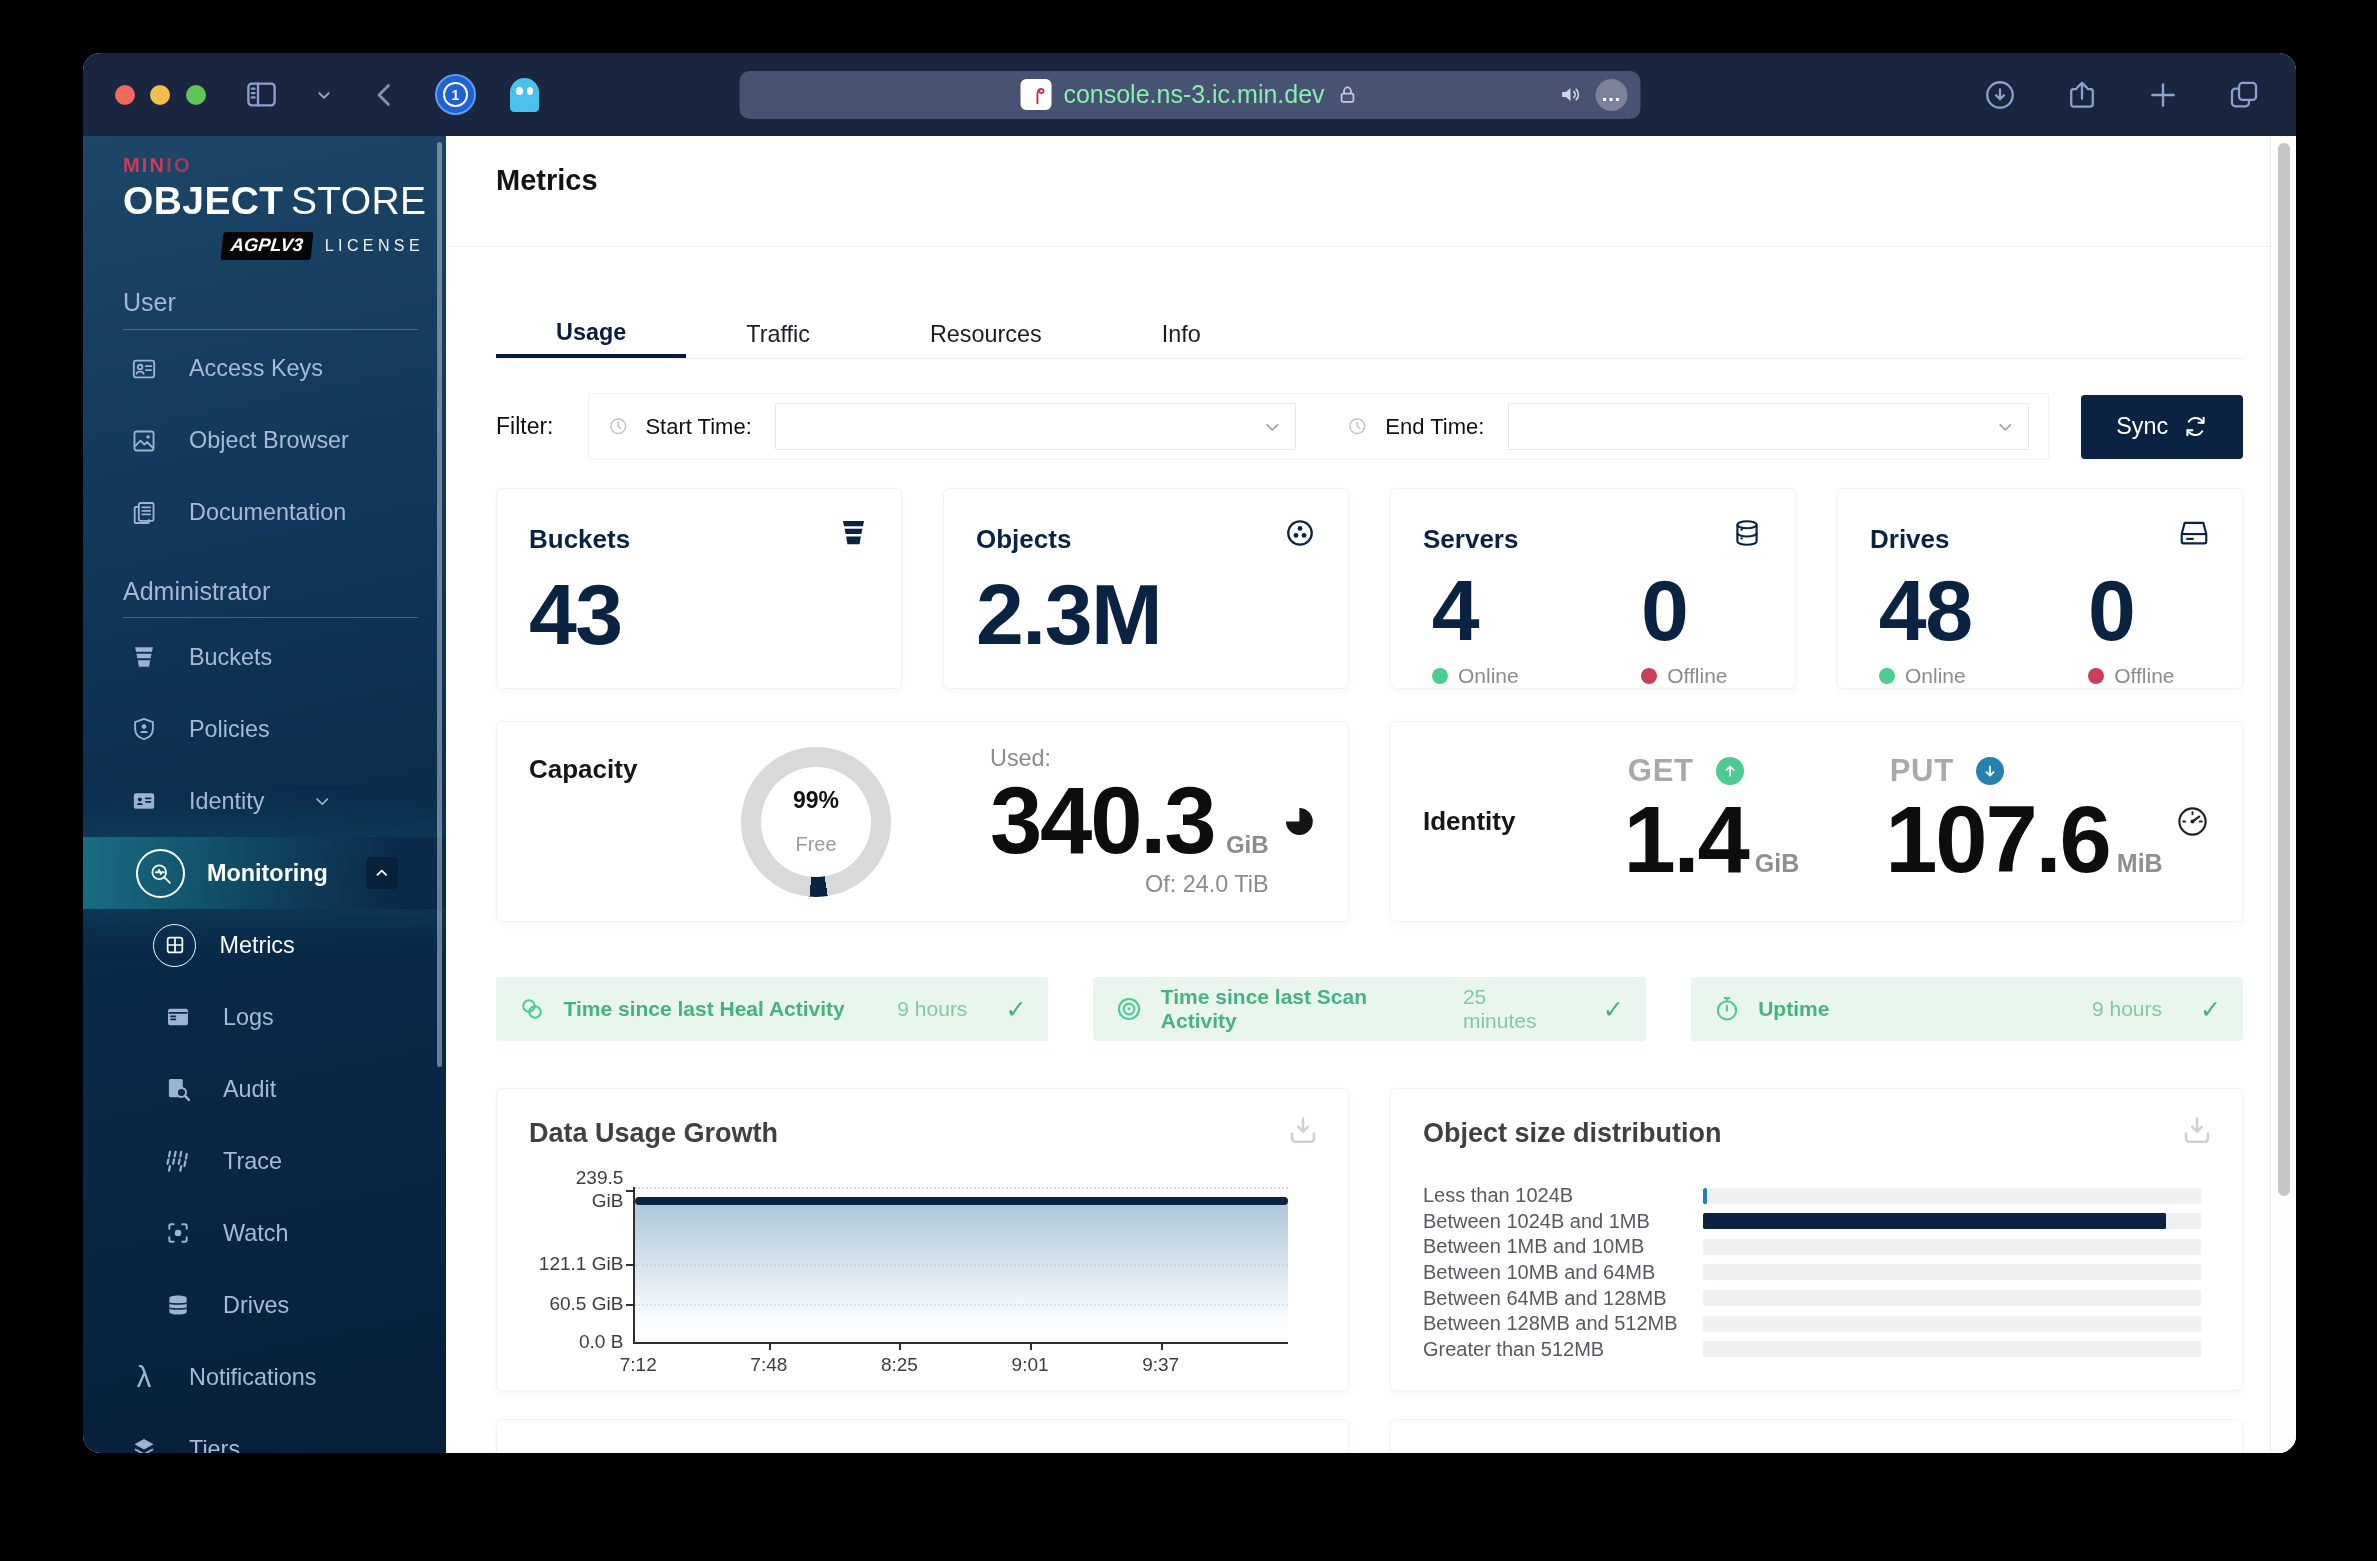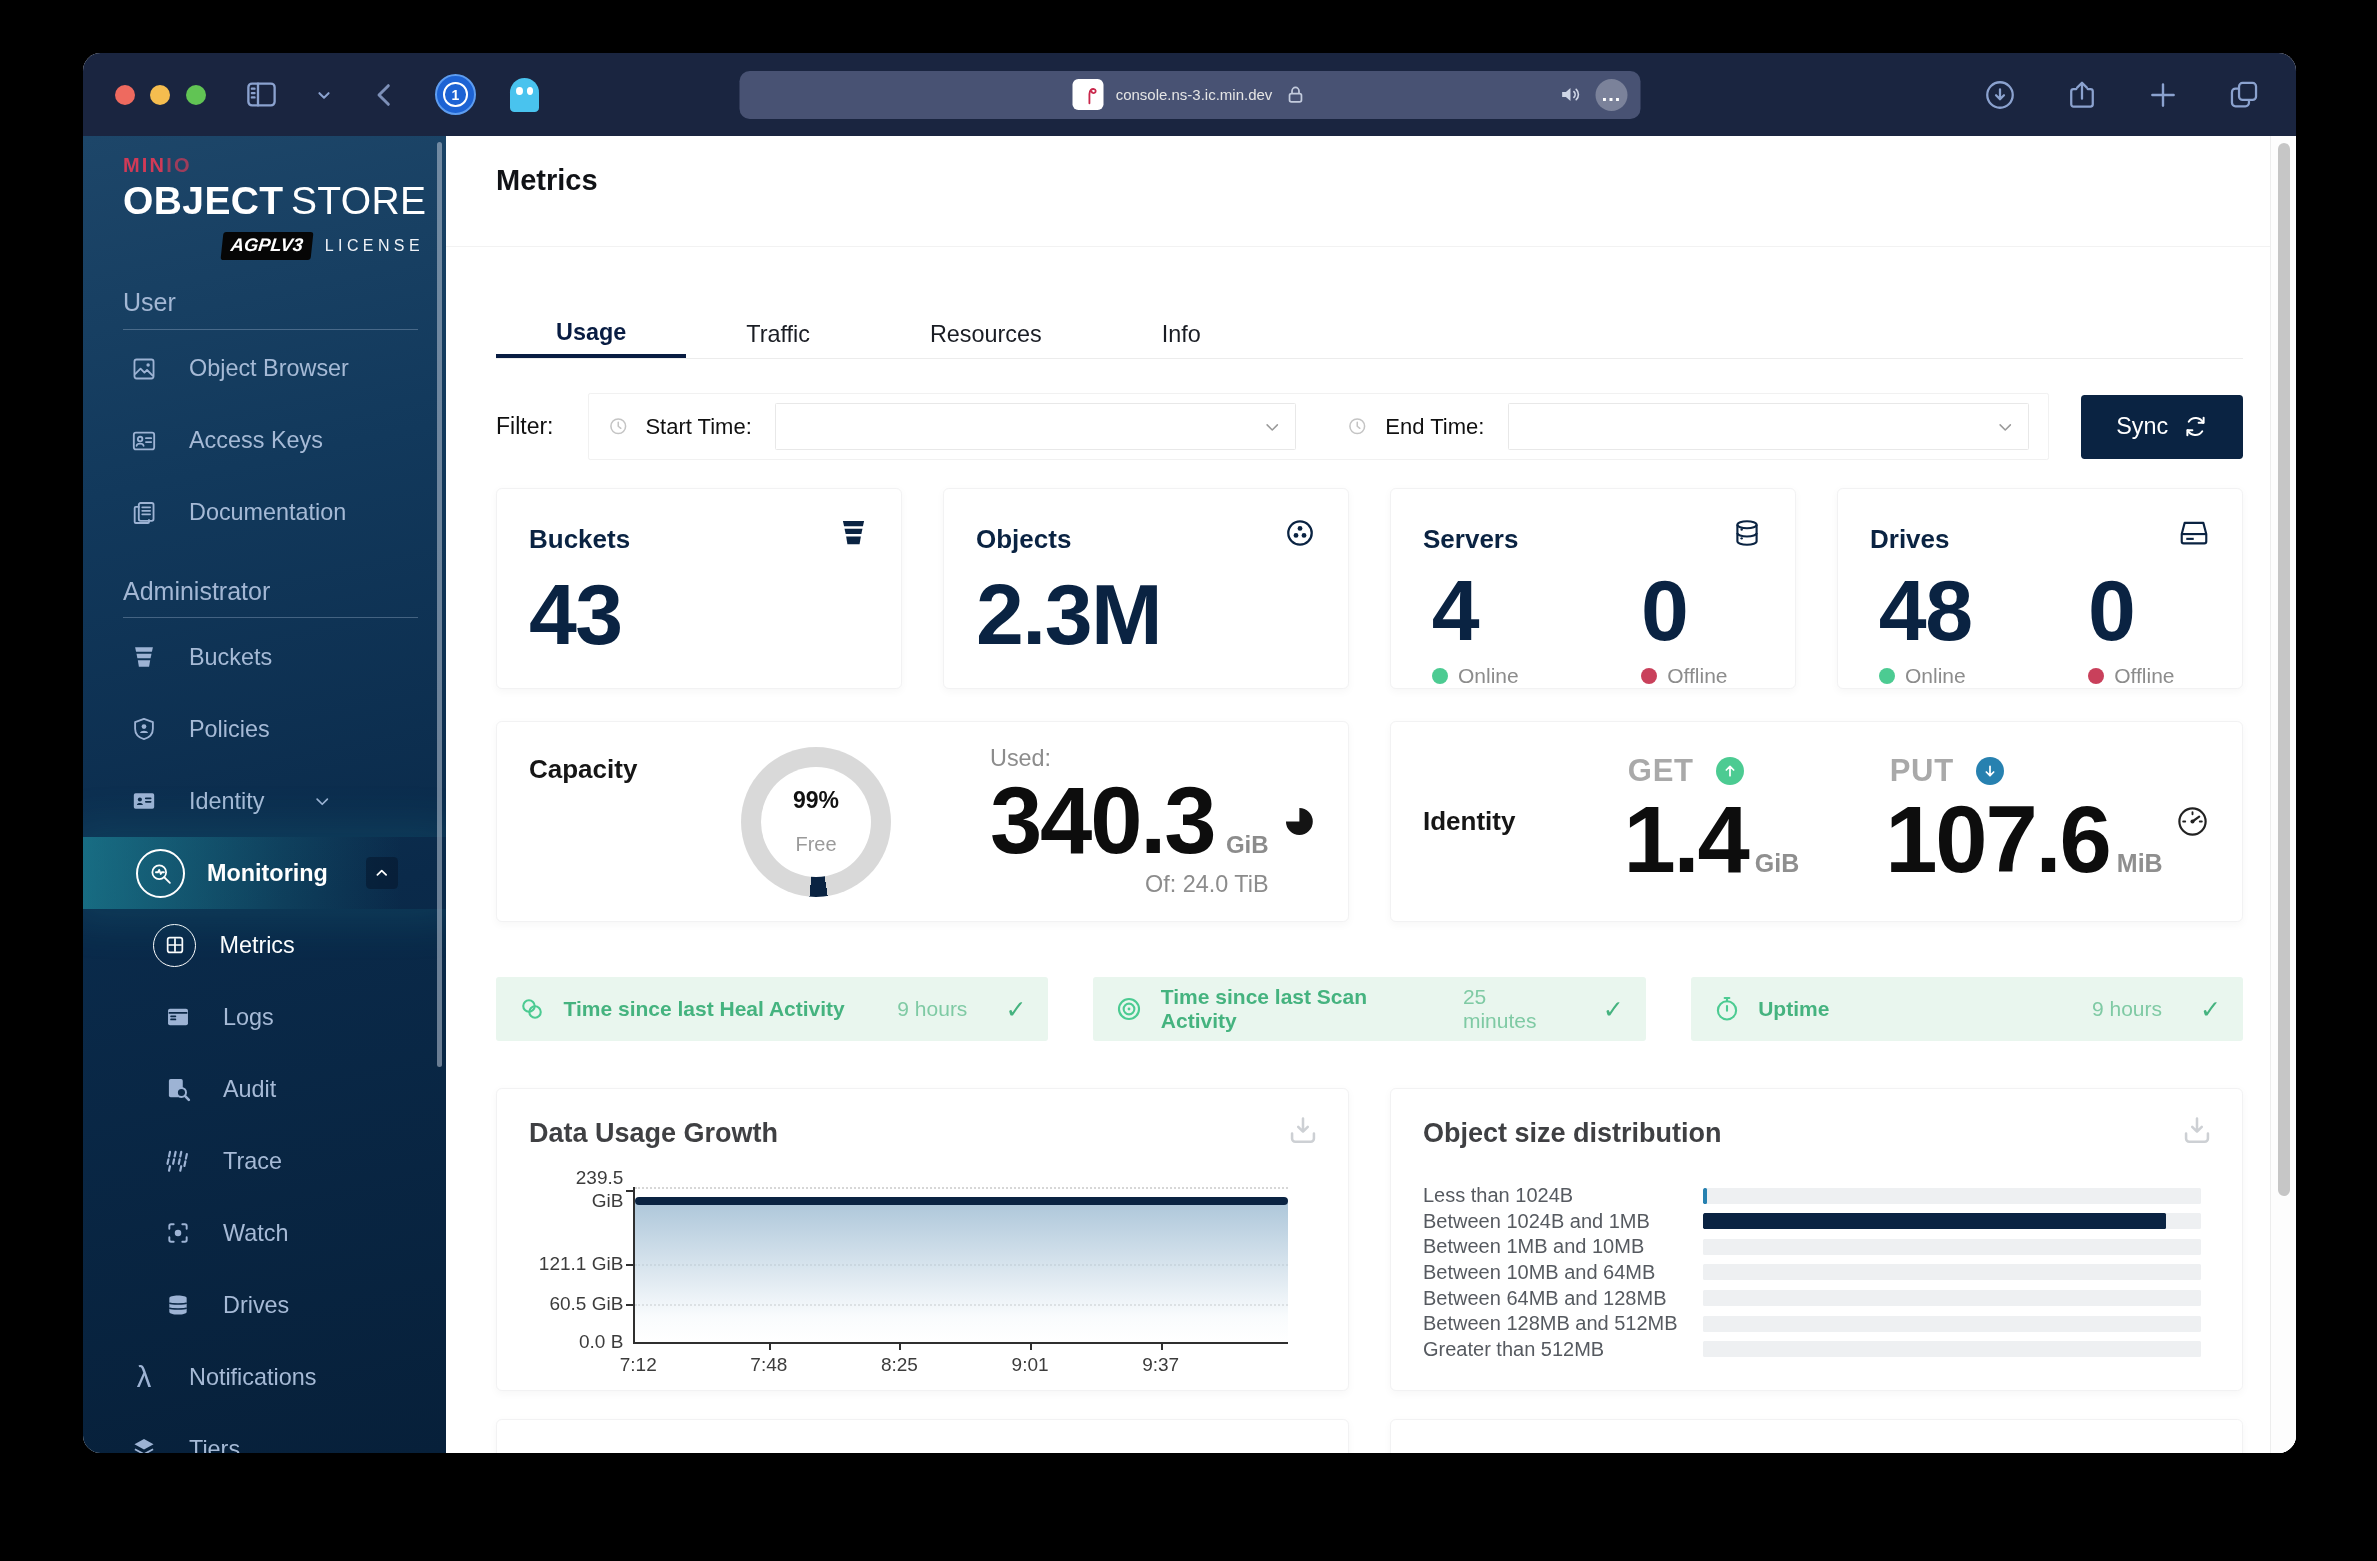--- a/index.html
+++ b/index.html
@@ -15,21 +15,21 @@
   .tbgroup{display:flex;align-items:center;gap:34px;color:#8ba2cf;}
   .tb-ic{display:flex;align-items:center;justify-content:center;}
   .op{width:37px;height:37px;border-radius:50%;background:#1d63d4;border:2.2px solid #5e9df0;display:flex;align-items:center;justify-content:center;}
   .op-inner{width:20.5px;height:20.5px;border:2.2px solid #fff;border-radius:50%;display:flex;align-items:center;justify-content:center;color:#fff;font-size:14px;font-weight:bold;}
   .ghost{width:29px;height:34px;background:#49c3ee;border-radius:14.6px 14.6px 4.4px 4.4px;position:relative;}
   .ghost::before,.ghost::after{content:"";position:absolute;top:9.5px;width:6.6px;height:8px;border-radius:50%;background:#fff;}
   .ghost::before{left:6.6px}.ghost::after{left:17px}
   .urlbar{position:absolute;left:50%;transform:translateX(-50%);width:901px;height:48px;border-radius:10.2px;
           background:#485273;display:flex;align-items:center;justify-content:center;gap:11.7px;}
   .favicon{width:31px;height:31px;background:#fff;border-radius:5.8px;display:flex;align-items:center;justify-content:center;}
-  .url-text{color:#e5e5e5;font-size:15px;}
+  .url-text{color:#86efac;font-size:25px;}
   .url-right{position:absolute;right:13px;display:flex;align-items:center;gap:11.7px;color:#cfd6e6;}
   .more{width:32px;height:32px;border-radius:50%;background:rgba(255,255,255,0.28);color:#fff;font-size:20.5px;font-weight:bold;display:flex;align-items:center;justify-content:center;line-height:1;}
   .tb-right{position:absolute;right:35px;display:flex;align-items:center;gap:48px;color:#8ba2cf;}
   
   .chrome-body{display:flex;height:1317px;}
   .sidebar{position:relative;width:363px;flex:0 0 363px;overflow:hidden;color:#a6bad6;
            background:linear-gradient(168deg,#1d4669 0%,#12395c 26%,#0a2a4a 58%,#07203a 100%);}
   .logo{padding:17.5px 0 0 40px;}
   .brand{font-size:20px;font-weight:800;letter-spacing:2.2px;color:#d13a57;}
   .brand .lt{opacity:.72;font-weight:600;}
@@ -242,37 +242,37 @@
             <span class="license">LICENSE</span>
           </div>
         </div>
 
         <div class="sec-head">User</div>
         <div class="sec-div"></div>
 
         <div class="item">
           <span class="ic">
             <svg width="26" height="26" viewBox="0 0 24 24" fill="none" stroke="currentColor" stroke-width="1.7" stroke-linecap="round" stroke-linejoin="round">
-                <rect x="3.2" y="3.2" width="17.6" height="17.6" rx="2"></rect>
-                <circle cx="15.8" cy="8.3" r="1.6" fill="currentColor" stroke="none"></circle>
-                <path d="M4 16.5l4.8-4.8 3.6 3.6 2.4-2.4 5.2 5.2"></path>
-              </svg>
-          </span>
-          <span>Object Browser</span>
-        </div>
-        <div class="item">
-          <span class="ic">
-            <svg width="26" height="26" viewBox="0 0 24 24" fill="none" stroke="currentColor" stroke-width="1.7" stroke-linecap="round" stroke-linejoin="round">
                 <rect x="2.6" y="4.2" width="18.8" height="15.6" rx="2"></rect>
                 <circle cx="8.4" cy="10.2" r="2.1"></circle>
                 <path d="M5.2 16.4c.3-2.6 6.1-2.6 6.4 0"></path>
                 <path d="M13.8 9.4h4.8M13.8 13h4.8"></path>
               </svg>
           </span>
           <span>Access Keys</span>
+        </div>
+        <div class="item">
+          <span class="ic">
+            <svg width="26" height="26" viewBox="0 0 24 24" fill="none" stroke="currentColor" stroke-width="1.7" stroke-linecap="round" stroke-linejoin="round">
+                <rect x="3.2" y="3.2" width="17.6" height="17.6" rx="2"></rect>
+                <circle cx="15.8" cy="8.3" r="1.6" fill="currentColor" stroke="none"></circle>
+                <path d="M4 16.5l4.8-4.8 3.6 3.6 2.4-2.4 5.2 5.2"></path>
+              </svg>
+          </span>
+          <span>Object Browser</span>
         </div>
         <div class="item">
           <span class="ic">
             <svg width="26" height="26" viewBox="0 0 24 24" fill="none" stroke="currentColor" stroke-width="1.7" stroke-linecap="round" stroke-linejoin="round">
                 <rect x="7.2" y="2.8" width="13.6" height="16.4" rx="1.6"></rect>
                 <path d="M7.2 6.4H4.4a1 1 0 00-1 1v12.8a1 1 0 001 1h11.2a1 1 0 001-1v-1.8"></path>
                 <path d="M10.4 6.8h7.2M10.4 10h7.2M10.4 13.2h7.2"></path>
               </svg>
           </span>
           <span>Documentation</span>

